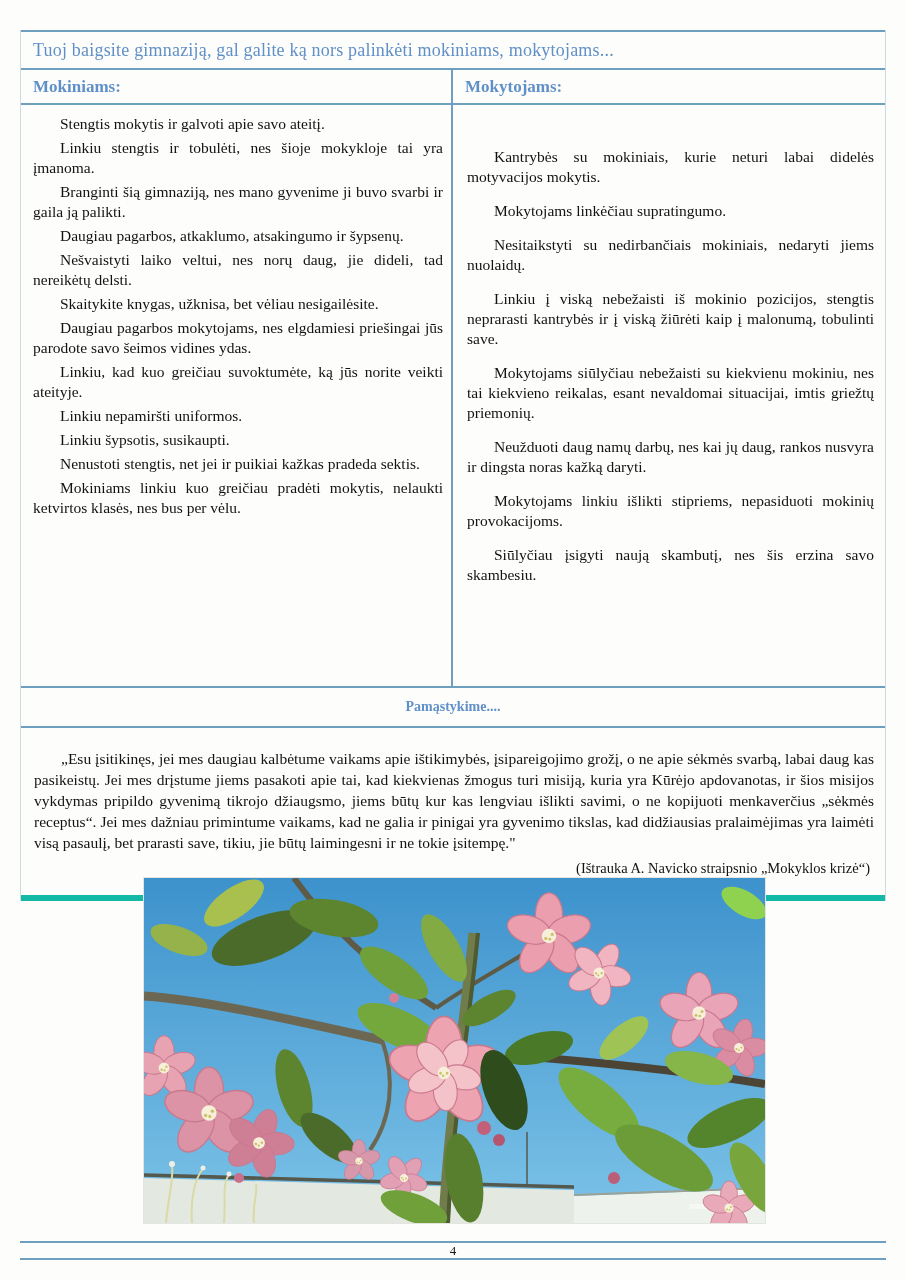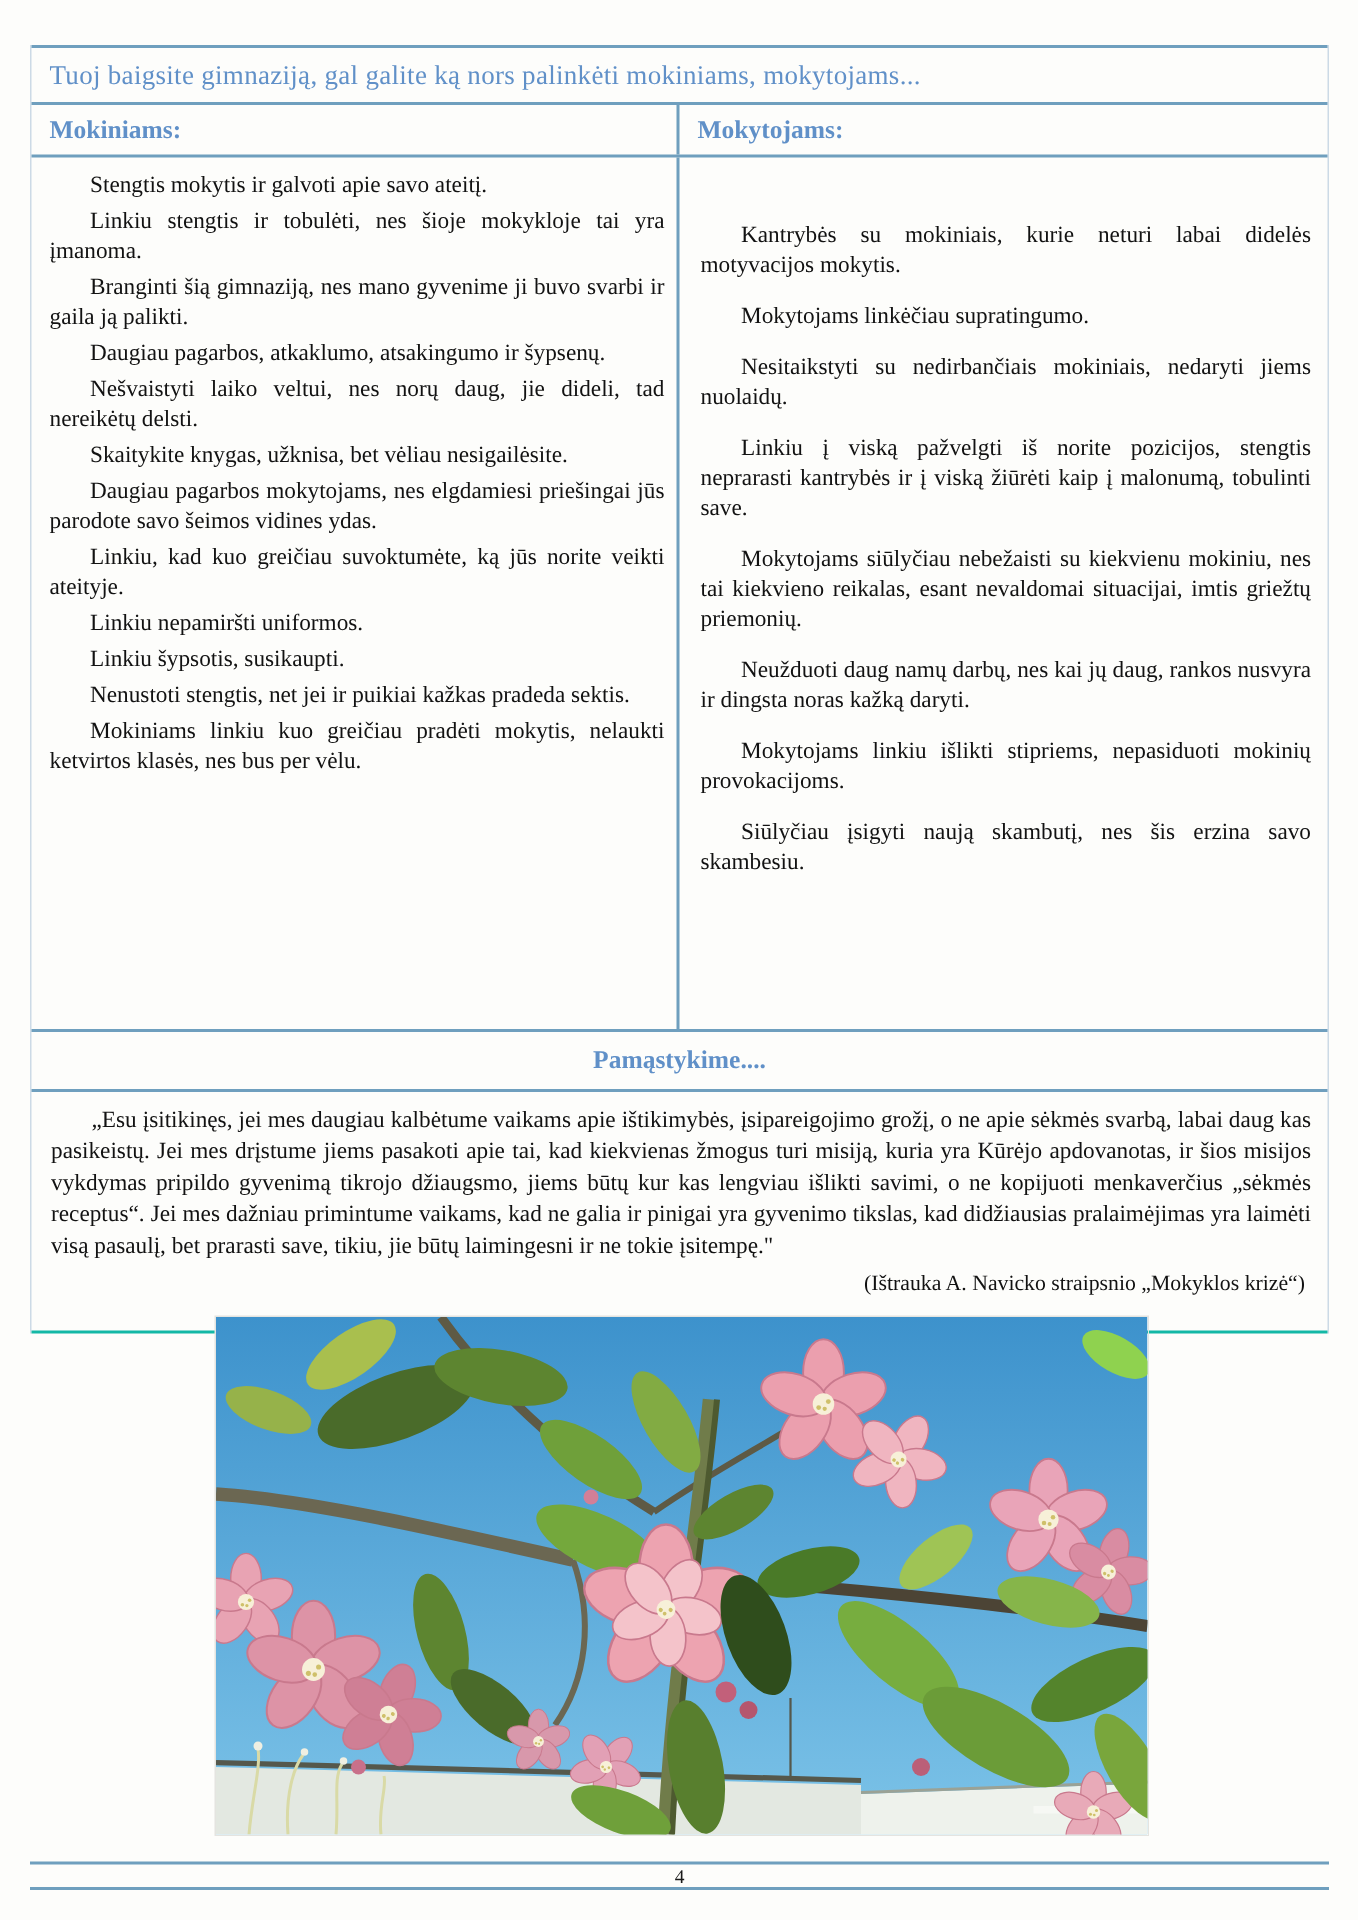--- a/index.html
+++ b/index.html
@@ -30,22 +30,22 @@
   .body-r { padding:42px 11px 0 14px; }
   .body-l p, .body-r p {
     font-size:15.5px; line-height:20px; text-align:justify; text-indent:27px;
   }
   .body-l p { margin-bottom:4px; }
   .body-r p { margin-bottom:14px; line-height:20px; }
   .think-row {
     height:40px; border-bottom:2px solid #6f9fbe;
     display:flex; align-items:center; justify-content:center;
   }
-  .think-head { color:#6090c8; font-weight:bold; font-size:17px; }
-  .quote-row { height:161px; border-bottom:2px solid #14b8a6; padding:8px 11px 0 13px; }
+  .think-head { color:#6090c8; font-weight:bold; font-size:14px; }
+  .quote-row { height:161px; border-bottom:6px solid #14b8a6; padding:8px 11px 0 13px;margin-top:12px; }
   .quote-text { font-size:15.5px; line-height:21px; text-align:justify; text-indent:27px; }
   .attribution { text-align:right; font-size:14.5px; margin-top:7px; padding-right:4px; }
   .photo-wrap {
     position:absolute; left:144px; top:878px; width:621px; height:345px;
     box-shadow:0 0 0 1px #e4e4e0;
   }
   .photo-wrap svg { display:block; width:621px; height:345px; }
   .footer-row {
     position:absolute; left:20px; top:1241px; width:866px; height:19px;
     border-top:2px solid #6f9fbe; border-bottom:2px solid #6f9fbe;
@@ -83,21 +83,21 @@
       <p>Linkiu, kad kuo greičiau suvoktumėte, ką jūs norite veikti ateityje.</p>
       <p>Linkiu nepamiršti uniformos.</p>
       <p>Linkiu šypsotis, susikaupti.</p>
       <p>Nenustoti stengtis, net jei ir puikiai kažkas pradeda sektis.</p>
       <p>Mokiniams linkiu kuo greičiau pradėti mokytis, nelaukti ketvirtos klasės, nes bus per vėlu.</p>
     </div>
     <div class="cell-r body-r">
       <p>Kantrybės su mokiniais, kurie neturi labai didelės motyvacijos mokytis.</p>
       <p>Mokytojams linkėčiau supratingumo.</p>
       <p>Nesitaikstyti su nedirbančiais mokiniais, nedaryti jiems nuolaidų.</p>
-      <p>Linkiu į viską pažvelgti iš norite pozicijos, stengtis neprarasti kantrybės ir į viską žiūrėti kaip į malonumą, tobulinti save.</p>
+      <p>Linkiu į viską nebežaisti iš mokinio pozicijos, stengtis neprarasti kantrybės ir į viską žiūrėti kaip į malonumą, tobulinti save.</p>
       <p>Mokytojams siūlyčiau nebežaisti su kiekvienu mokiniu, nes tai kiekvieno reikalas, esant nevaldomai situacijai, imtis griežtų priemonių.</p>
       <p>Neužduoti daug namų darbų, nes kai jų daug, rankos nusvyra ir dingsta noras kažką daryti.</p>
       <p>Mokytojams linkiu išlikti stipriems, nepasiduoti mokinių provokacijoms.</p>
       <p>Siūlyčiau įsigyti naują skambutį, nes šis erzina savo skambesiu.</p>
     </div>
   </div>
 
   <div class="think-row">
     <span class="think-head">Pamąstykime....</span>
   </div>

